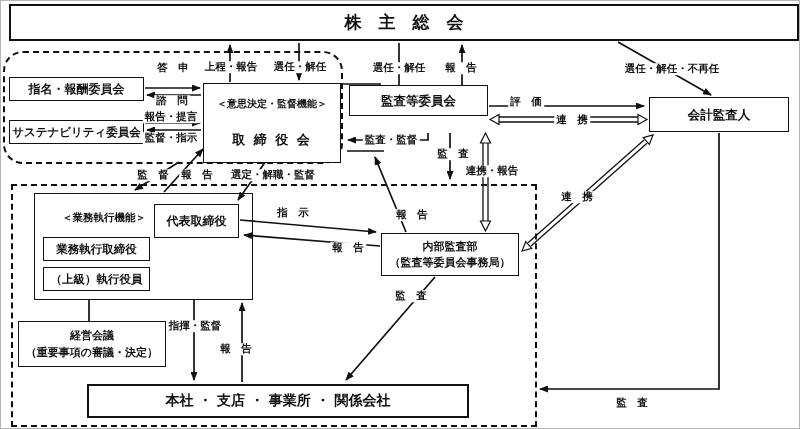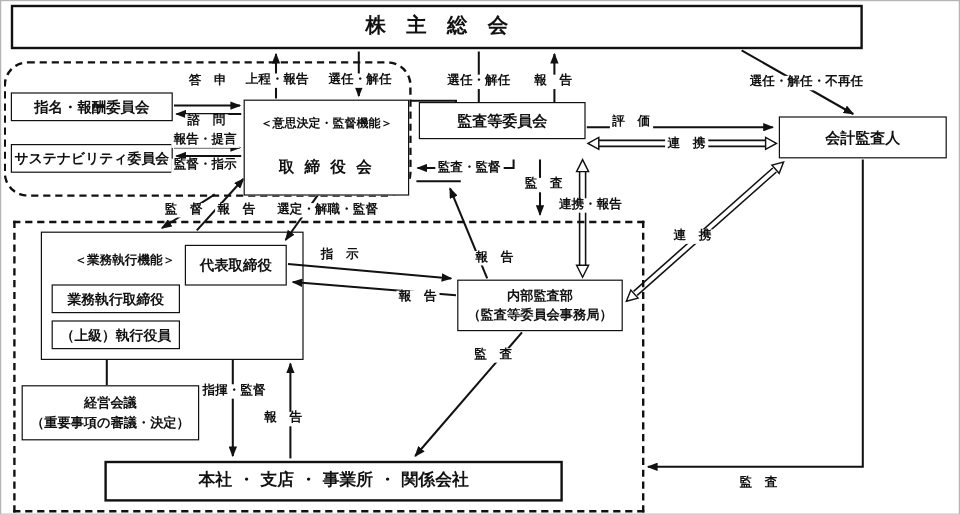--- a/index.html
+++ b/index.html
@@ -88,21 +88,21 @@
       <polygon class="hollow" points="484.5,230 479.5,220 489.5,220"></polygon>
     </g>
     <g>
       <line class="ln thin" x1="646" y1="142.3" x2="530" y2="245.1"></line>
       <line class="ln thin" x1="643" y1="139" x2="527" y2="241.8"></line>
       <polygon class="hollow" points="652,134 648.3,143.4 642.3,136.6"></polygon>
       <polygon class="hollow" points="521,250 530.7,247.4 524.7,240.7"></polygon>
     </g>
   </svg>
 
-  <div class="bx thick" style="left:8px;top:3px;width:710px;height:37px;font-size:17px;">株　主　総　会</div>
+  <div class="bx thick" style="left:8px;top:3px;width:790px;height:37px;font-size:17px;">株　主　総　会</div>
 
   <div class="bx" style="left:8px;top:76px;width:135px;height:24px;font-size:12px;">指名・報酬委員会</div>
   <div class="bx" style="left:8px;top:119px;width:135px;height:24px;font-size:11.5px;">サステナビリティ委員会</div>
 
   <div class="bx" style="left:202px;top:82px;width:138px;height:80px;font-size:13px;gap:5px;">
     <span class="cap">＜意思決定・監督機能＞</span>
     <span style="letter-spacing:2px;margin-top:17px;">取 締 役 会</span>
   </div>
 
   <div class="bx" style="left:348px;top:84px;width:139px;height:31px;font-size:12.5px;">監査等委員会</div>
@@ -138,21 +138,21 @@
   <div class="lb" style="left:671px;top:68px;">選任・解任・不再任</div>
   <div class="lb" style="left:525px;top:101px;">評　価</div>
   <div class="lb" style="left:571px;top:119px;">連　携</div>
   <div class="lb" style="left:390px;top:139px;">監査・監督</div>
   <div class="lb" style="left:452px;top:153px;">監　査</div>
   <div class="lb" style="left:491px;top:170px;">連携・報告</div>
   <div class="lb" style="left:576px;top:196px;">連　携</div>
   <div class="lb" style="left:152px;top:174px;">監　督</div>
   <div class="lb" style="left:196px;top:174px;">報　告</div>
   <div class="lb" style="left:272px;top:174px;">選定・解職・監督</div>
-  <div class="lb" style="left:282px;top:212px;">指　示</div>
+  <div class="lb" style="left:292px;top:212px;">指　示</div>
   <div class="lb" style="left:411px;top:214px;">報　告</div>
   <div class="lb" style="left:347px;top:247px;">報　告</div>
   <div class="lb" style="left:410px;top:295px;">監　査</div>
   <div class="lb" style="left:194px;top:325px;">指揮・監督</div>
   <div class="lb" style="left:235px;top:348px;">報　告</div>
   <div class="lb" style="left:631px;top:402px;">監　査</div>
 
 </div>
 
 </body></html>

